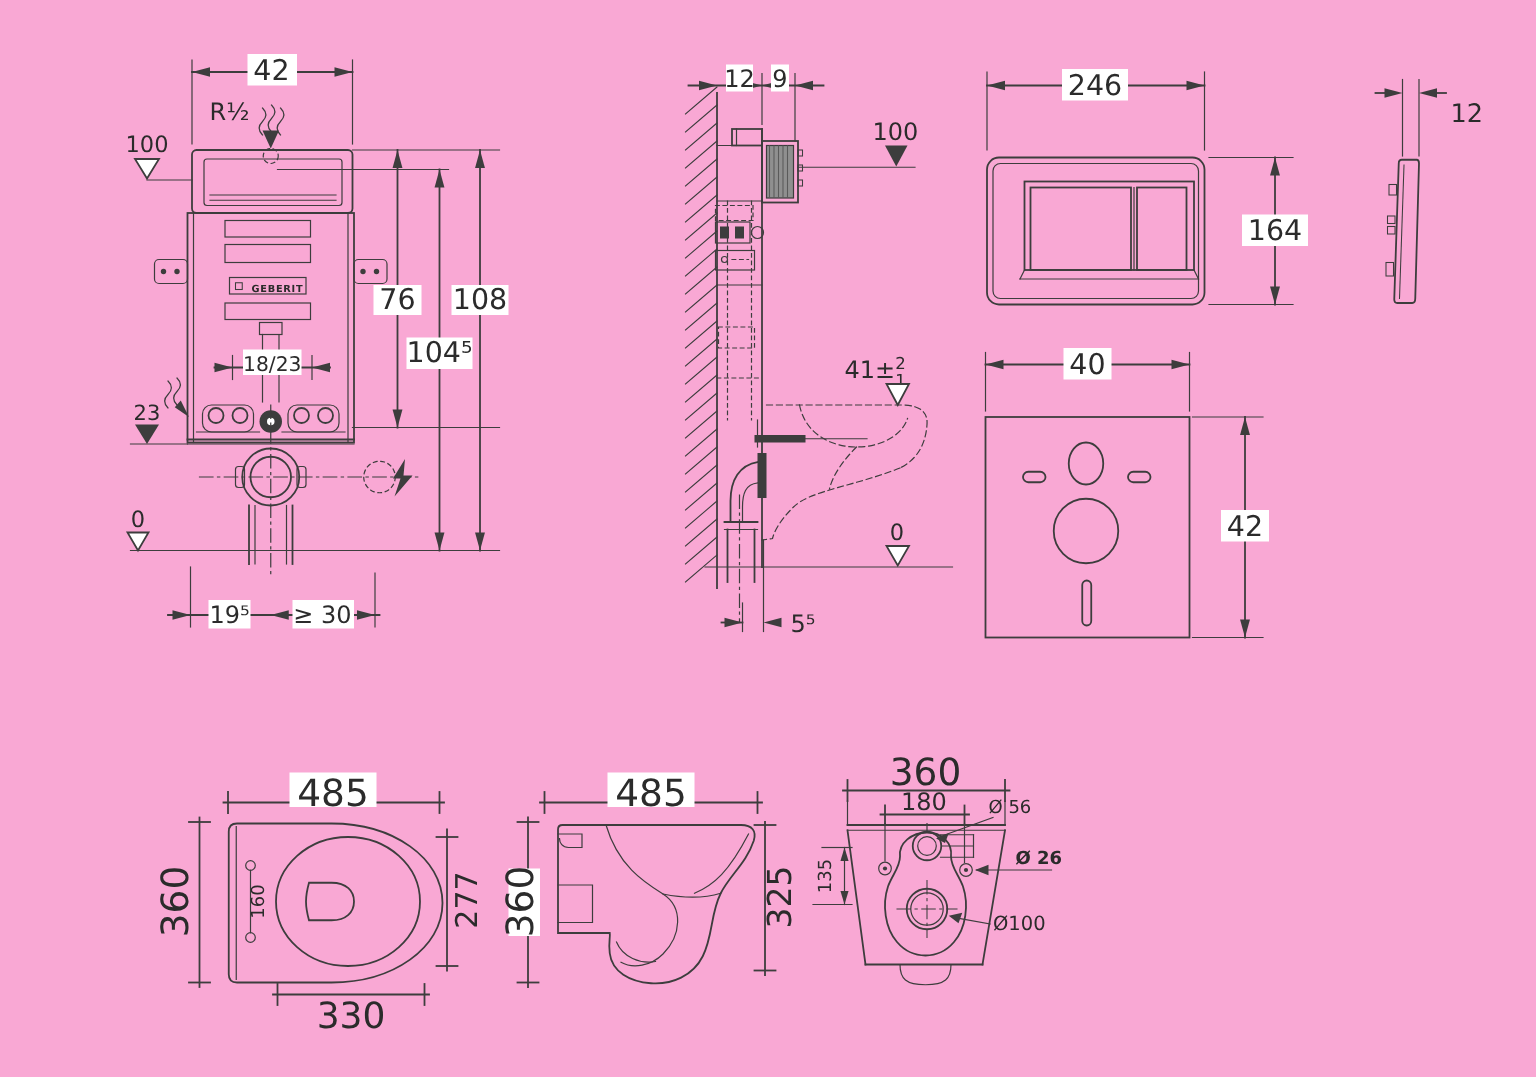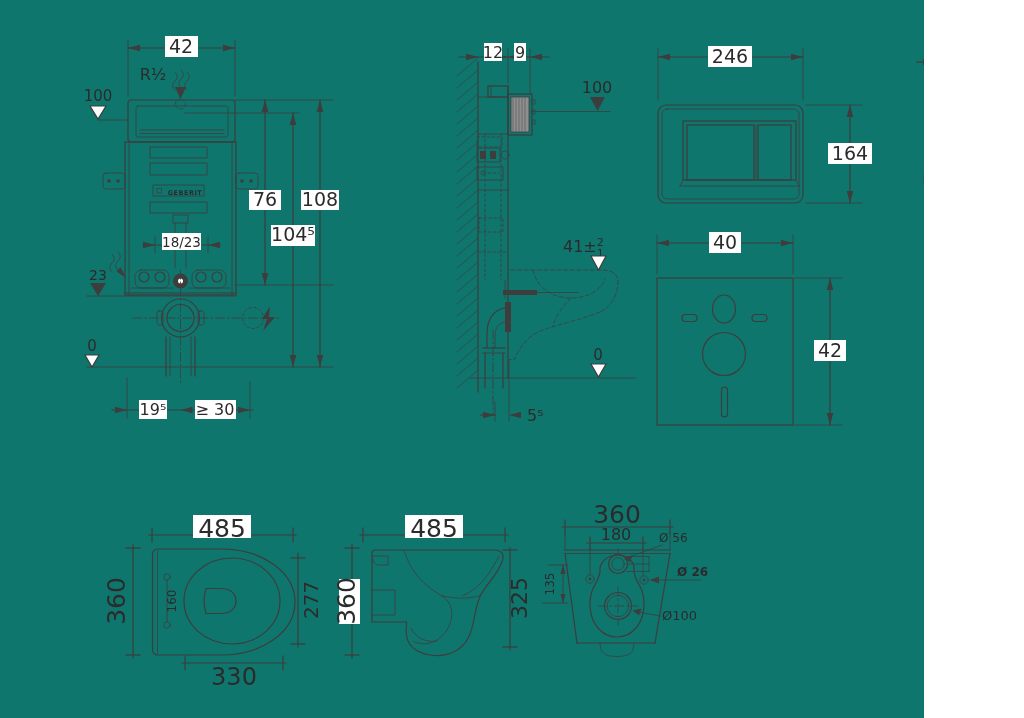--- a/index.html
+++ b/index.html
@@ -1,16 +1,16 @@
 <!DOCTYPE html>
 <html><head>
 <meta charset="utf-8">
 <style>
   html,body{margin:0;padding:0;background:#fff;}
-  #canvas{position:relative;width:924px;height:718px;background:#0f766e;overflow:hidden;
+  #canvas{position:relative;width:1024px;height:718px;background:#f9a8d4;overflow:hidden;
           font-family:"DejaVu Sans","Liberation Sans",sans-serif;}
   svg{position:absolute;overflow:visible;}
   .ln{stroke:#3d3d3d;stroke-width:1.2;fill:none;stroke-linecap:square;}
   .thin{stroke-width:0.8;}
   .vthin{stroke-width:0.7;}
   .dash{stroke-dasharray:4 2.6;}
   .dash2{stroke-dasharray:2.5 2.5;}
   .dashdot{stroke-dasharray:9 3 1.5 3;}
   .fb{fill:#3d3d3d;stroke:none;}
   .open{fill:#ffffff;stroke:#3d3d3d;stroke-width:1.2;}

